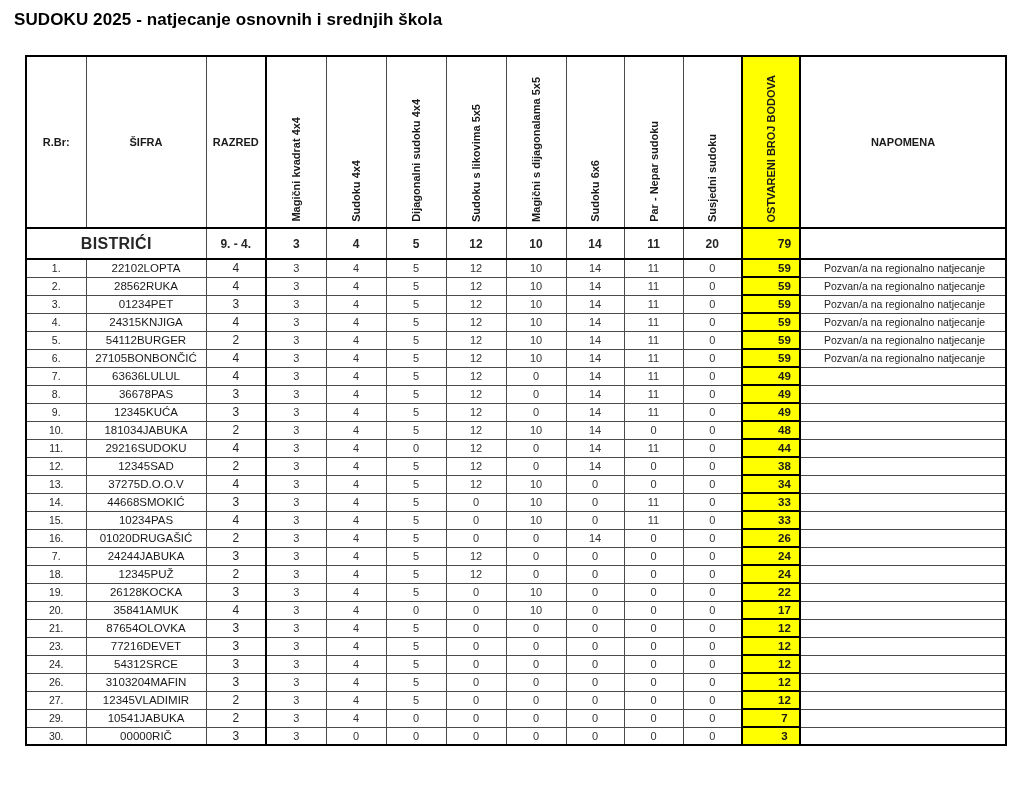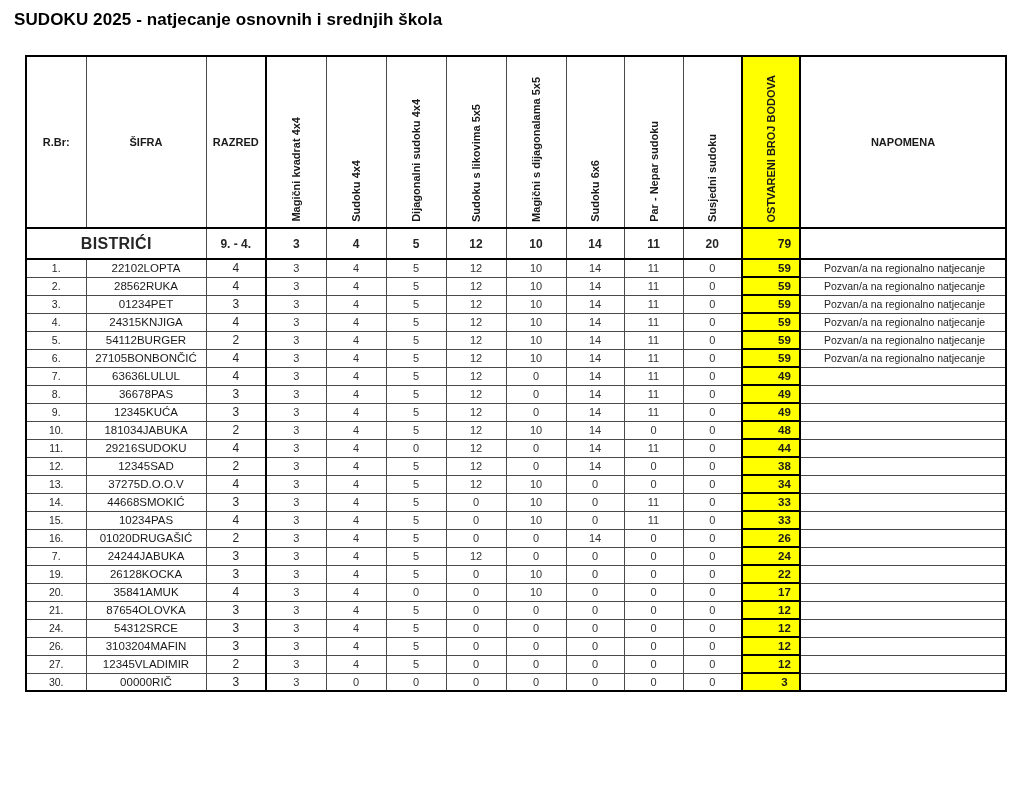--- a/index.html
+++ b/index.html
@@ -367,20 +367,35 @@
           <td class="c-num">5</td>
           <td class="c-num">12</td>
           <td class="c-num">0</td>
           <td class="c-num">0</td>
           <td class="c-num">0</td>
           <td class="c-num">0</td>
           <td class="score">24</td>
           <td class="c-note"></td>
         </tr>
         <tr>
+          <td class="c-rbr">18.</td>
+          <td class="c-code">12345PUŽ</td>
+          <td class="c-razred">2</td>
+          <td class="c-num sep">3</td>
+          <td class="c-num">4</td>
+          <td class="c-num">5</td>
+          <td class="c-num">12</td>
+          <td class="c-num">0</td>
+          <td class="c-num">0</td>
+          <td class="c-num">0</td>
+          <td class="c-num">0</td>
+          <td class="score">24</td>
+          <td class="c-note"></td>
+        </tr>
+        <tr>
           <td class="c-rbr">19.</td>
           <td class="c-code">26128KOCKA</td>
           <td class="c-razred">3</td>
           <td class="c-num sep">3</td>
           <td class="c-num">4</td>
           <td class="c-num">5</td>
           <td class="c-num">0</td>
           <td class="c-num">10</td>
           <td class="c-num">0</td>
           <td class="c-num">0</td>
@@ -412,20 +427,35 @@
           <td class="c-num">5</td>
           <td class="c-num">0</td>
           <td class="c-num">0</td>
           <td class="c-num">0</td>
           <td class="c-num">0</td>
           <td class="c-num">0</td>
           <td class="score">12</td>
           <td class="c-note"></td>
         </tr>
         <tr>
+          <td class="c-rbr">23.</td>
+          <td class="c-code">77216DEVET</td>
+          <td class="c-razred">3</td>
+          <td class="c-num sep">3</td>
+          <td class="c-num">4</td>
+          <td class="c-num">5</td>
+          <td class="c-num">0</td>
+          <td class="c-num">0</td>
+          <td class="c-num">0</td>
+          <td class="c-num">0</td>
+          <td class="c-num">0</td>
+          <td class="score">12</td>
+          <td class="c-note"></td>
+        </tr>
+        <tr>
           <td class="c-rbr">24.</td>
           <td class="c-code">54312SRCE</td>
           <td class="c-razred">3</td>
           <td class="c-num sep">3</td>
           <td class="c-num">4</td>
           <td class="c-num">5</td>
           <td class="c-num">0</td>
           <td class="c-num">0</td>
           <td class="c-num">0</td>
           <td class="c-num">0</td>
@@ -454,20 +484,35 @@
           <td class="c-razred">2</td>
           <td class="c-num sep">3</td>
           <td class="c-num">4</td>
           <td class="c-num">5</td>
           <td class="c-num">0</td>
           <td class="c-num">0</td>
           <td class="c-num">0</td>
           <td class="c-num">0</td>
           <td class="c-num">0</td>
           <td class="score">12</td>
+          <td class="c-note"></td>
+        </tr>
+        <tr>
+          <td class="c-rbr">29.</td>
+          <td class="c-code">10541JABUKA</td>
+          <td class="c-razred">2</td>
+          <td class="c-num sep">3</td>
+          <td class="c-num">4</td>
+          <td class="c-num">0</td>
+          <td class="c-num">0</td>
+          <td class="c-num">0</td>
+          <td class="c-num">0</td>
+          <td class="c-num">0</td>
+          <td class="c-num">0</td>
+          <td class="score">7</td>
           <td class="c-note"></td>
         </tr>
         <tr>
           <td class="c-rbr">30.</td>
           <td class="c-code">00000RIČ</td>
           <td class="c-razred">3</td>
           <td class="c-num sep">3</td>
           <td class="c-num">0</td>
           <td class="c-num">0</td>
           <td class="c-num">0</td>

